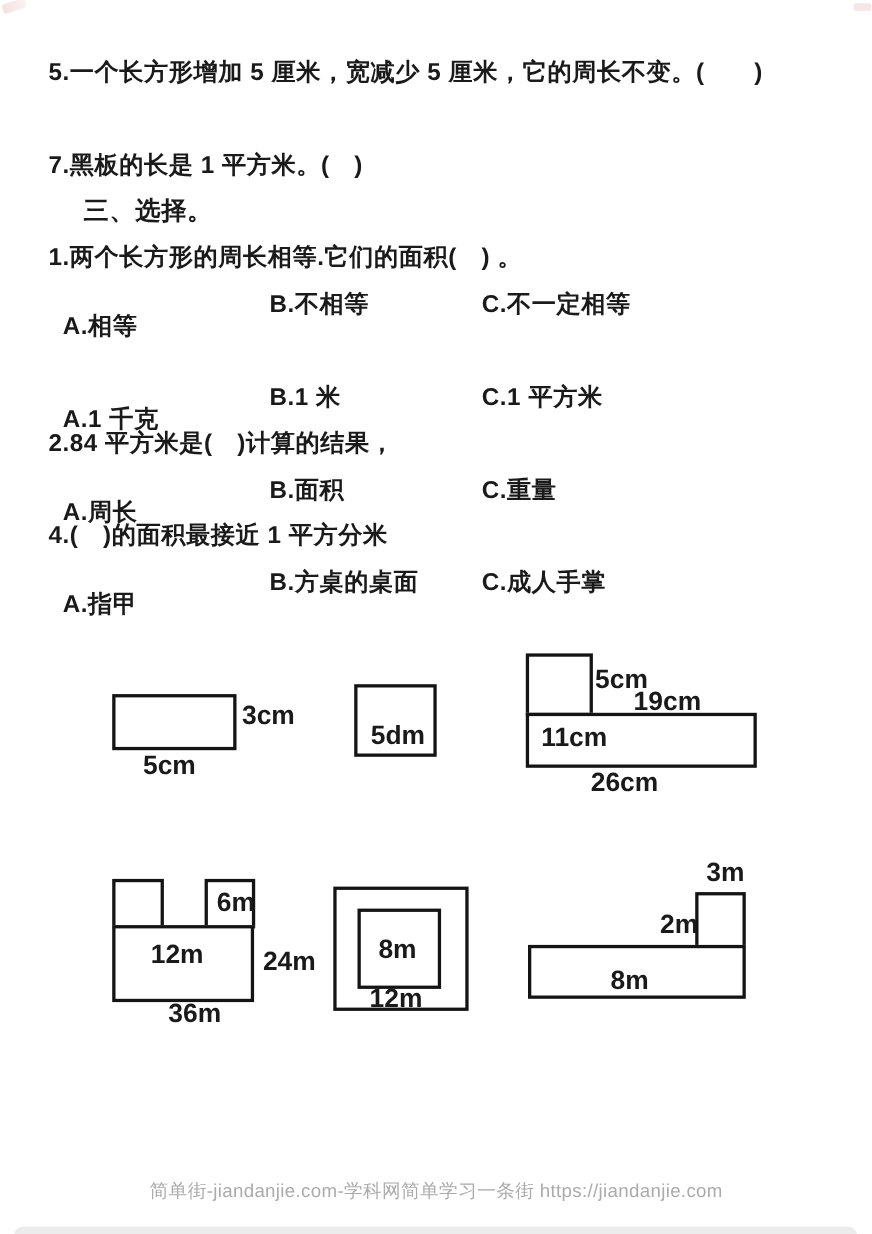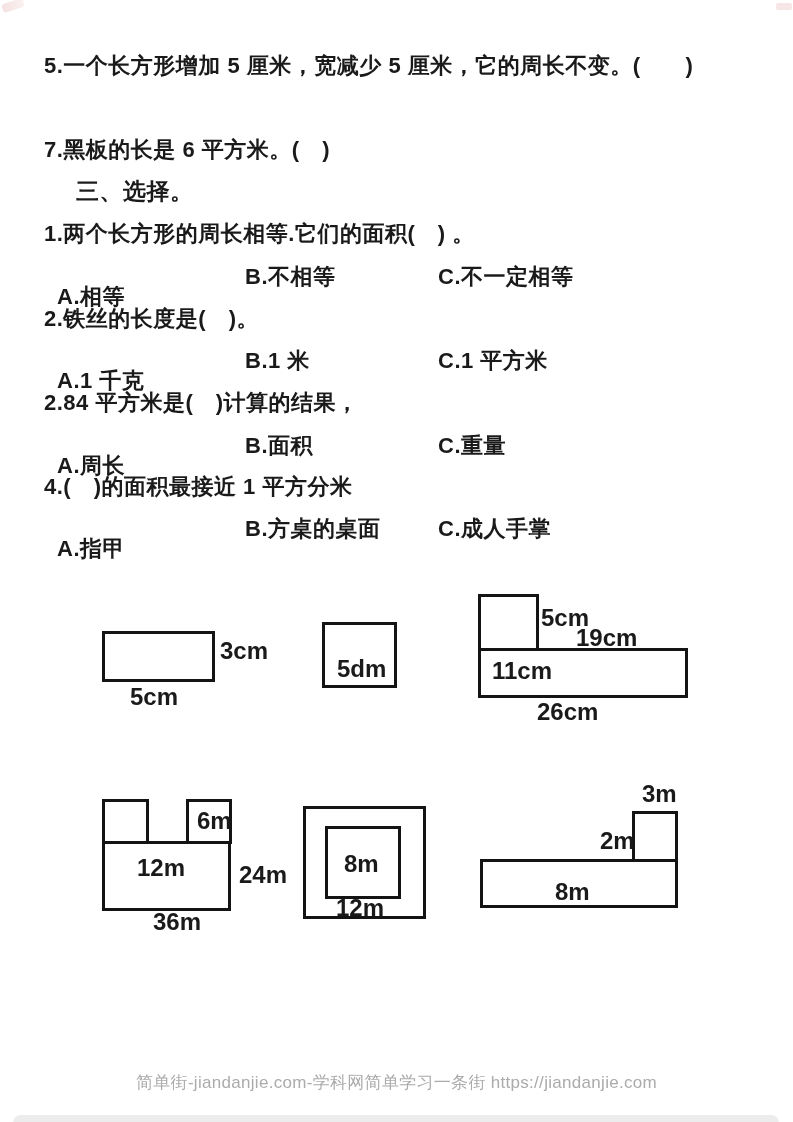--- a/index.html
+++ b/index.html
@@ -84,32 +84,31 @@
 </style>
 </head>
 <body>
 
 <div class="page">
 
   <div class="smudge tl"></div>
   <div class="smudge tr"></div>
 
   <div class="t" style="left:44px;top:55px">5.一个长方形增加 5 厘米，宽减少 5 厘米，它的周长不变。(　　)</div>
-  <div class="t" style="left:44px;top:139px">7.黑板的长是 6 平方米。(　)</div>
+  <div class="t" style="left:44px;top:139px">7.黑板的长是 1 平方米。(　)</div>
 
   <div class="t heading" style="left:44px;top:180px">三、选择。</div>
 
   <div class="t" style="left:44px;top:223px">1.两个长方形的周长相等.它们的面积(　) 。</div>
   <div class="optrow" style="top:266px">
     <span class="opt a">A.相等</span>
     <span class="opt b">B.不相等</span>
     <span class="opt c">C.不一定相等</span>
   </div>
 
-  <div class="t" style="left:44px;top:308px">2.铁丝的长度是(　)。</div>
   <div class="optrow" style="top:350px">
     <span class="opt a">A.1 千克</span>
     <span class="opt b">B.1 米</span>
     <span class="opt c">C.1 平方米</span>
   </div>
 
   <div class="t" style="left:44px;top:392px">2.84 平方米是(　)计算的结果，</div>
   <div class="optrow" style="top:435px">
     <span class="opt a">A.周长</span>
     <span class="opt b">B.面积</span>

